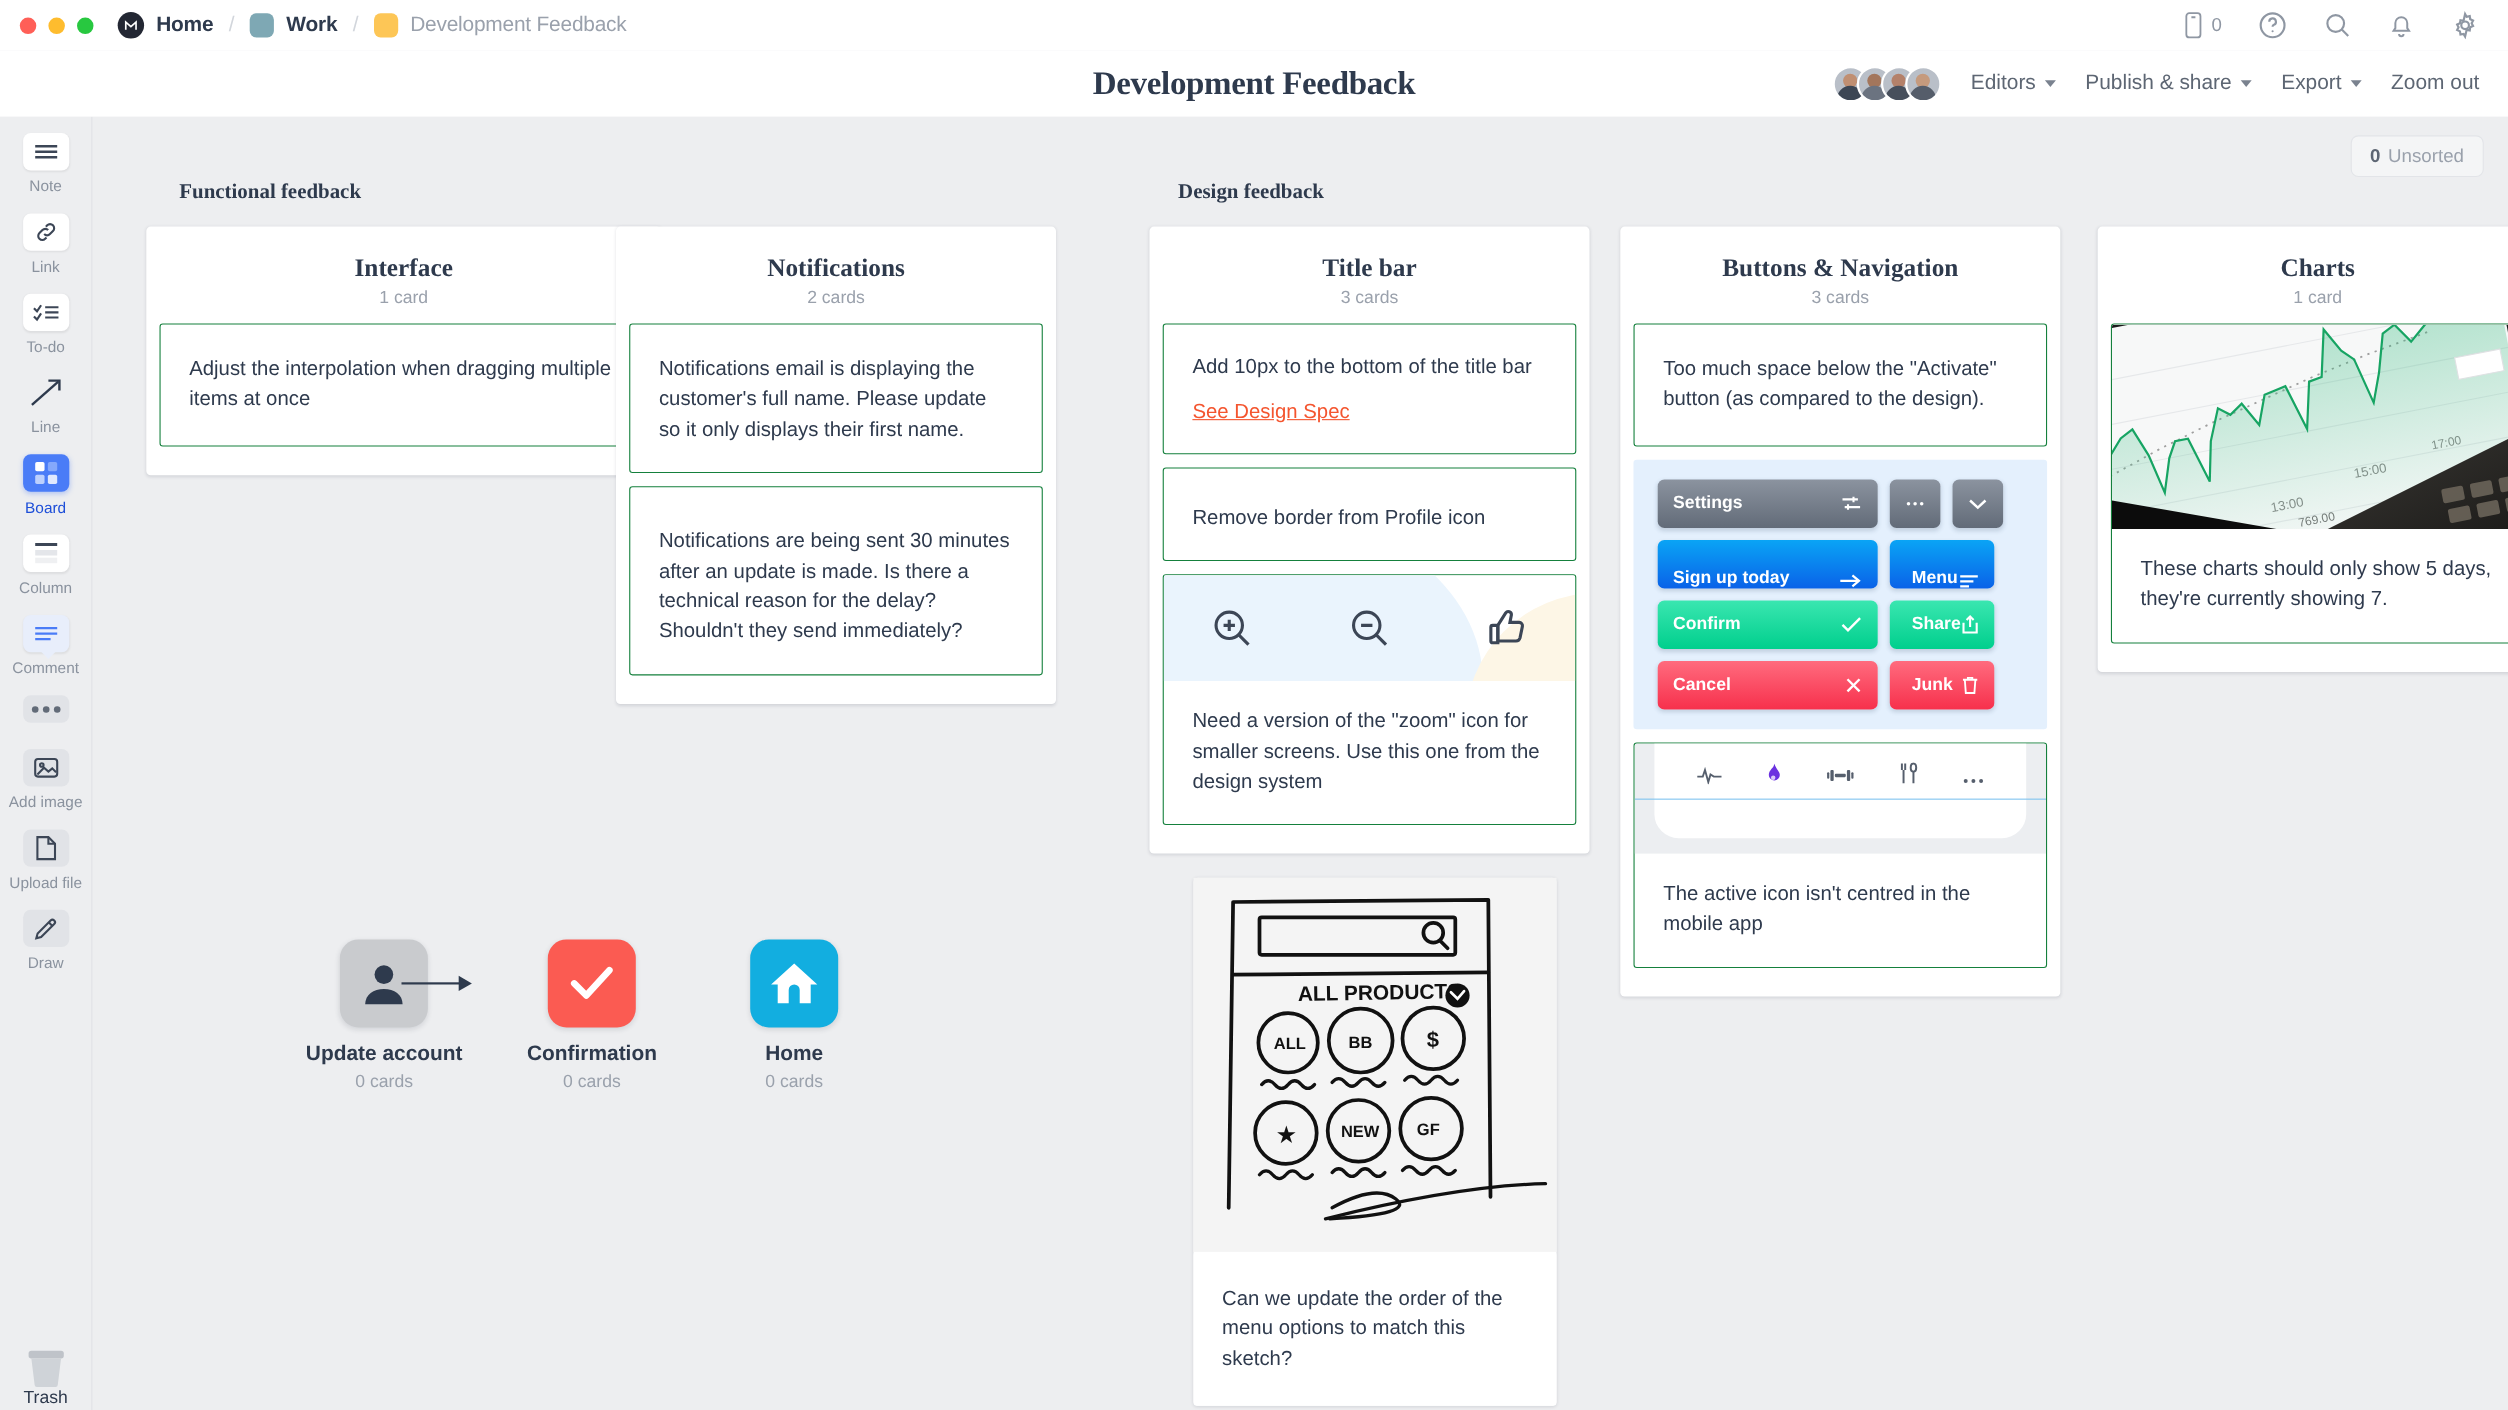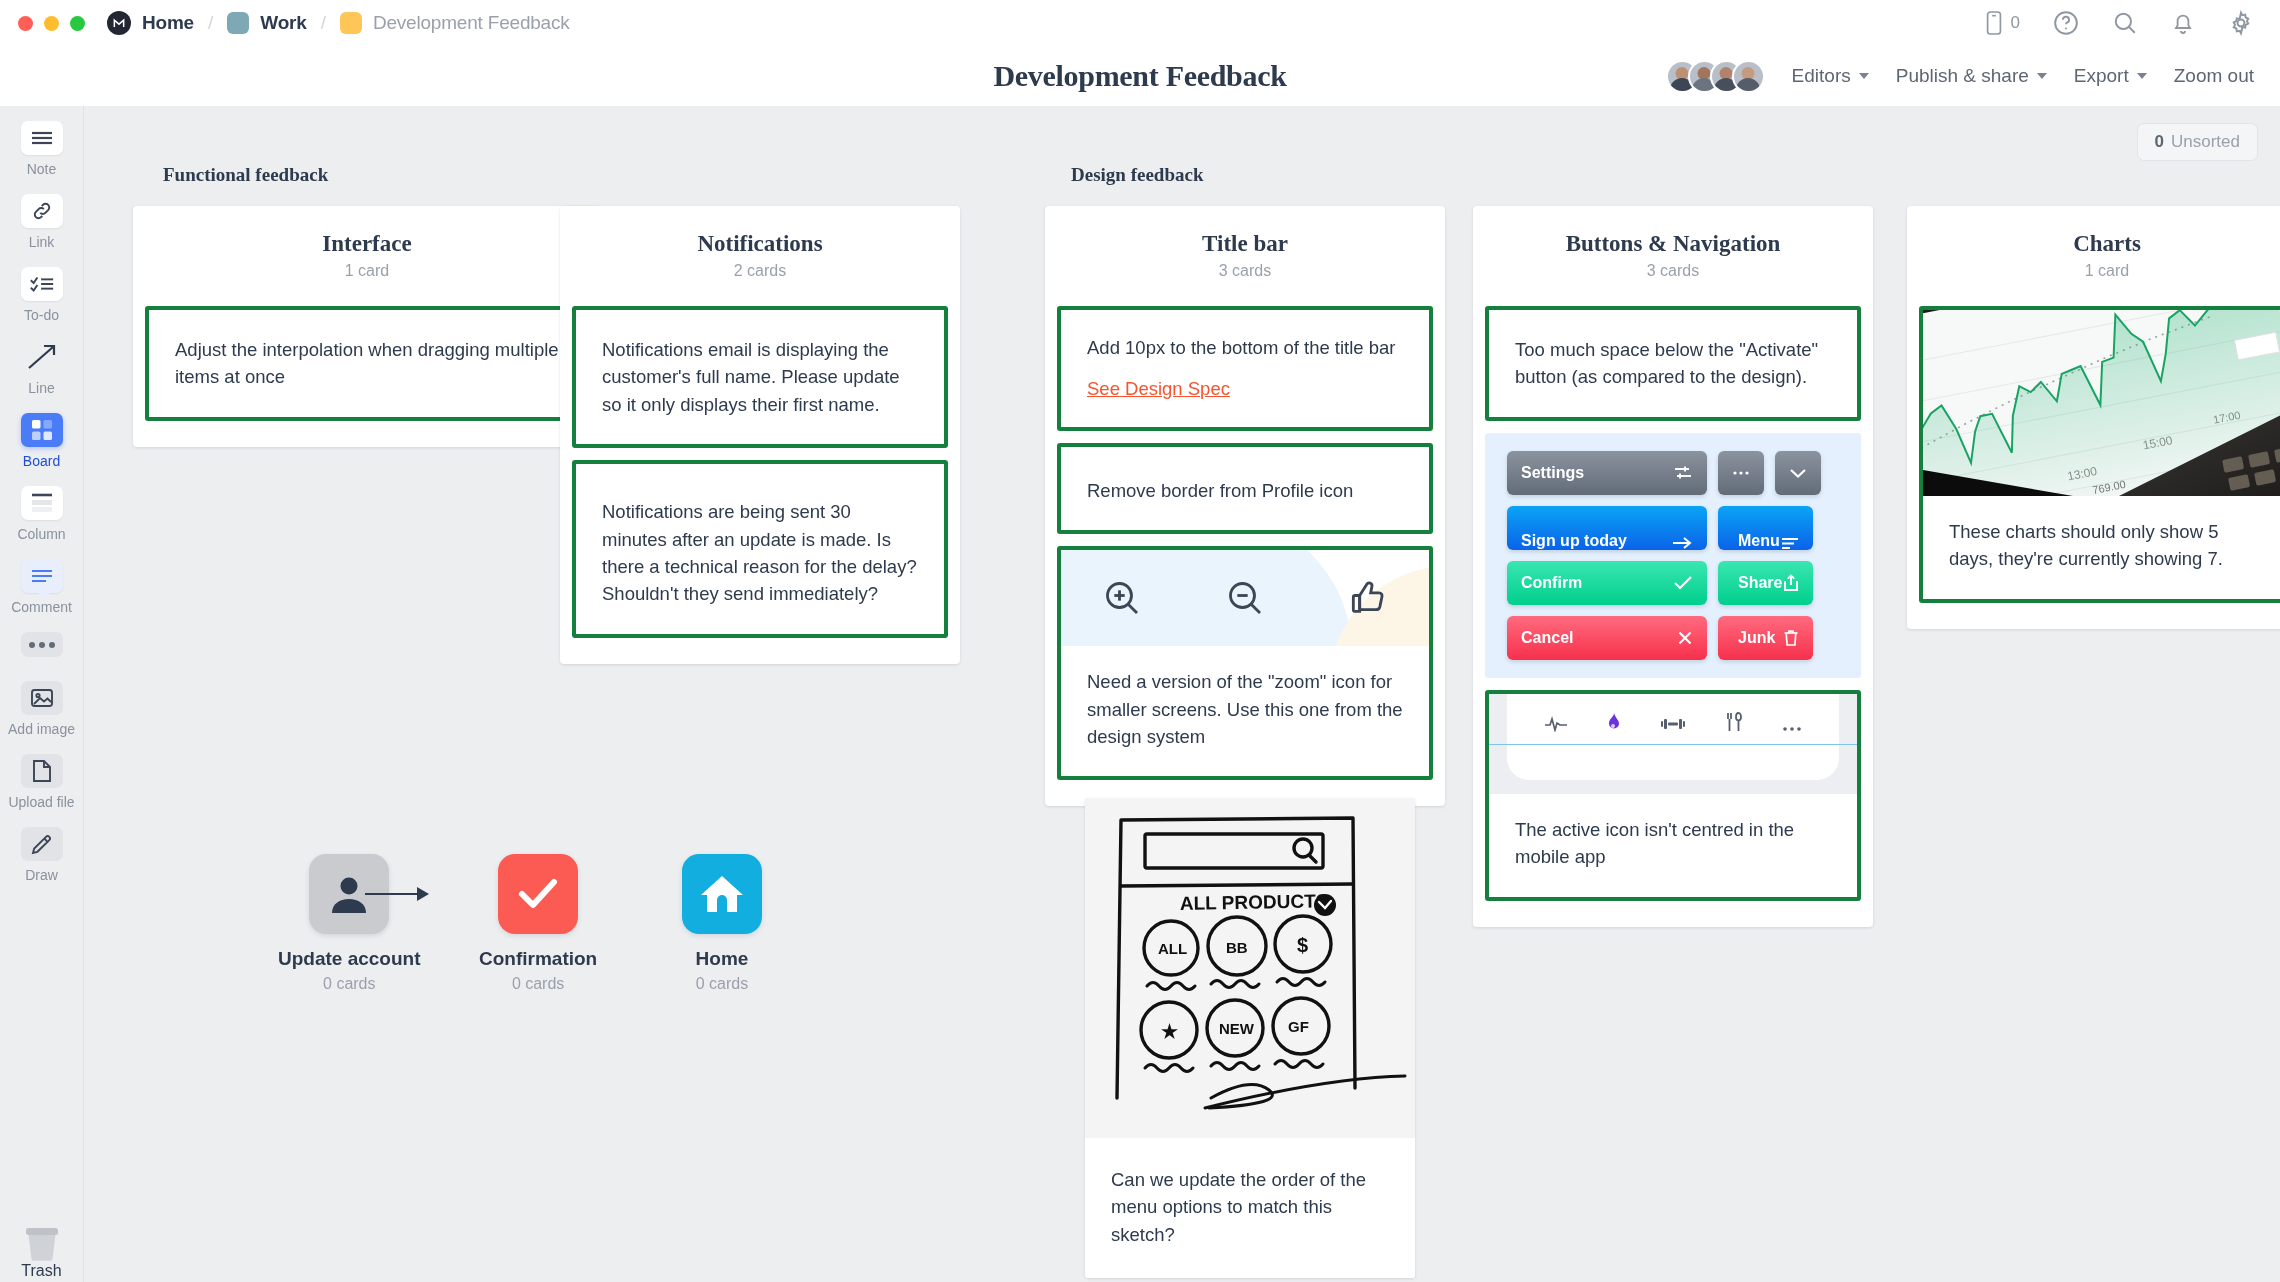--- a/index.html
+++ b/index.html
@@ -129,22 +129,22 @@
   .col {
     position: absolute; background: #fff; border-radius: 4px;
     box-shadow: 0 1px 3px rgba(30,40,60,0.13);
     padding: 0 0 14px 0;
   }
   .col-head { text-align: center; padding: 25px 10px 14px 10px; }
   .col-title { font-family: "Liberation Serif", serif; font-weight: 700; font-size: 23px; color: #2e3a4d; }
   .col-count { font-size: 16px; color: #9aa1ac; margin-top: 5px; }
 
   .note {
-    background: #fff; border: 4px solid #15803d; border-radius: 3px;
-    margin: 12px 12px 12px 12px; padding: 26px 26px;
+    background: #fff; border: 1px solid #15803d; border-radius: 3px;
+    margin: 0 12px 12px 12px; padding: 26px 26px;
     font-size: 18.5px; line-height: 1.48; color: #2e3a4d;
   }
   .note.media { padding: 0; overflow: hidden; }
   .note .cap { padding: 22px 26px 26px 26px; font-size: 18.5px; line-height: 1.48; }
   .note .link { color: #f4552f; text-decoration: underline; display: inline-block; margin-top: 14px; font-size: 18.5px; }
 
   
   .icon-strip {
     position: relative; height: 96px; background: #fff; overflow: hidden;
     display: flex; align-items: center;

